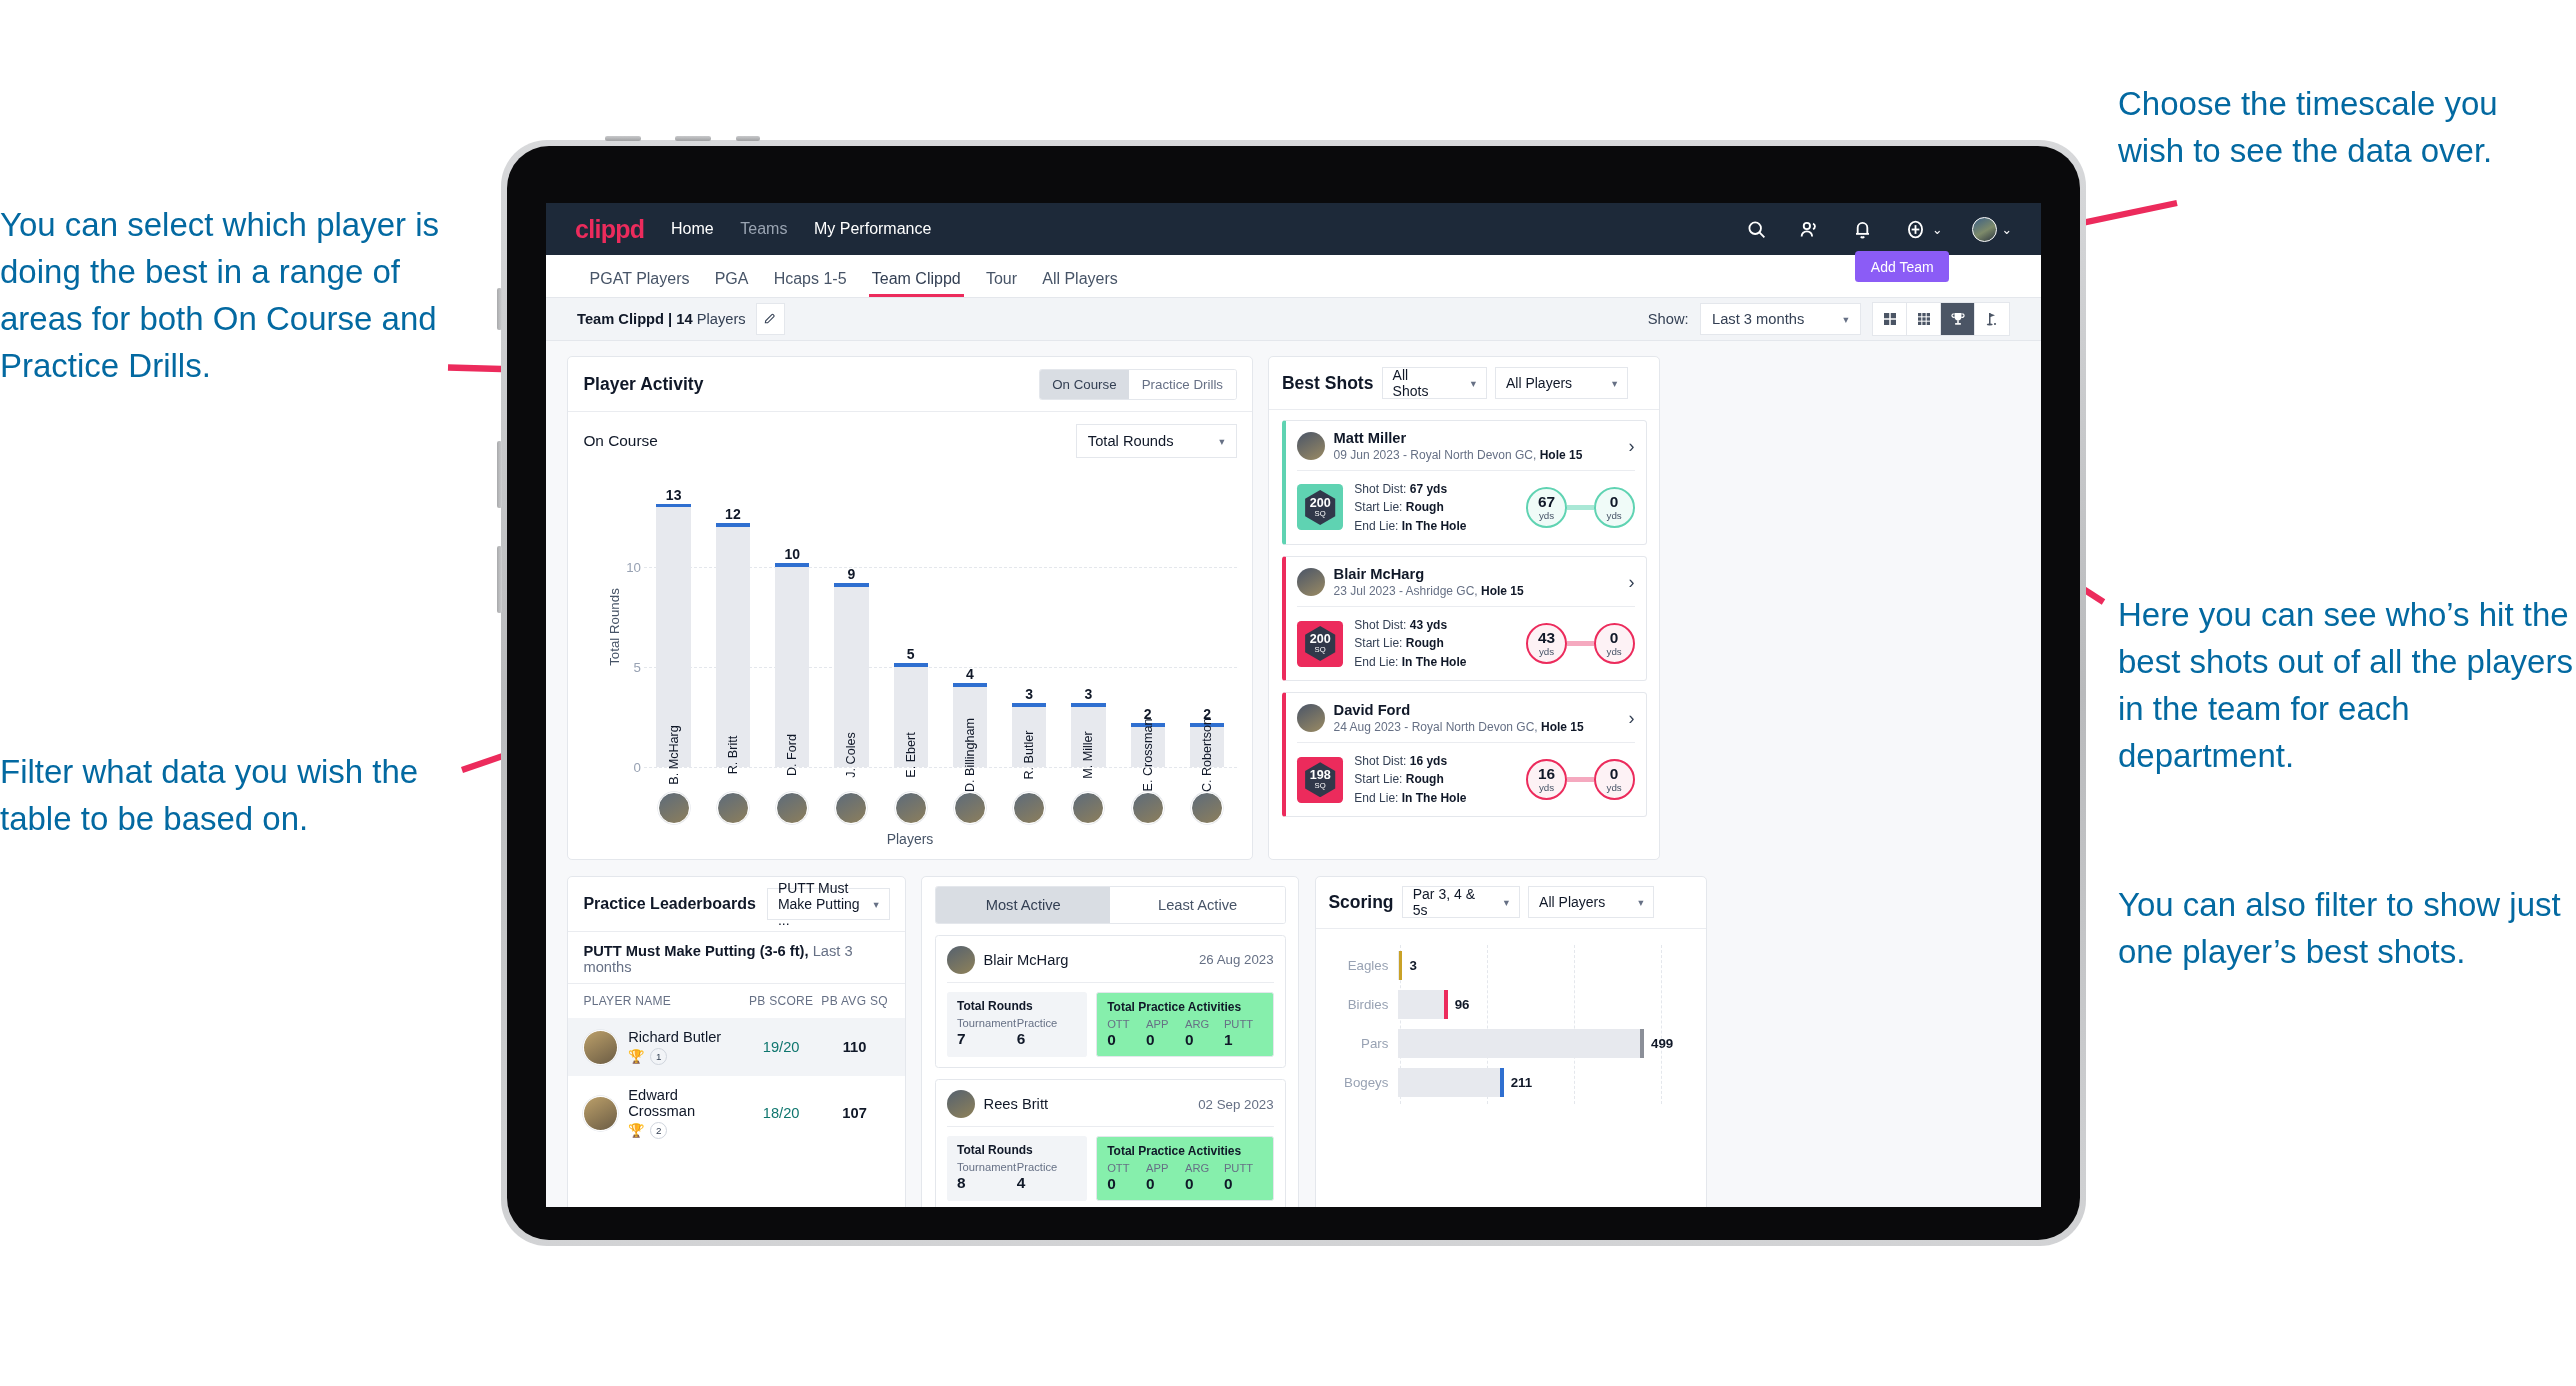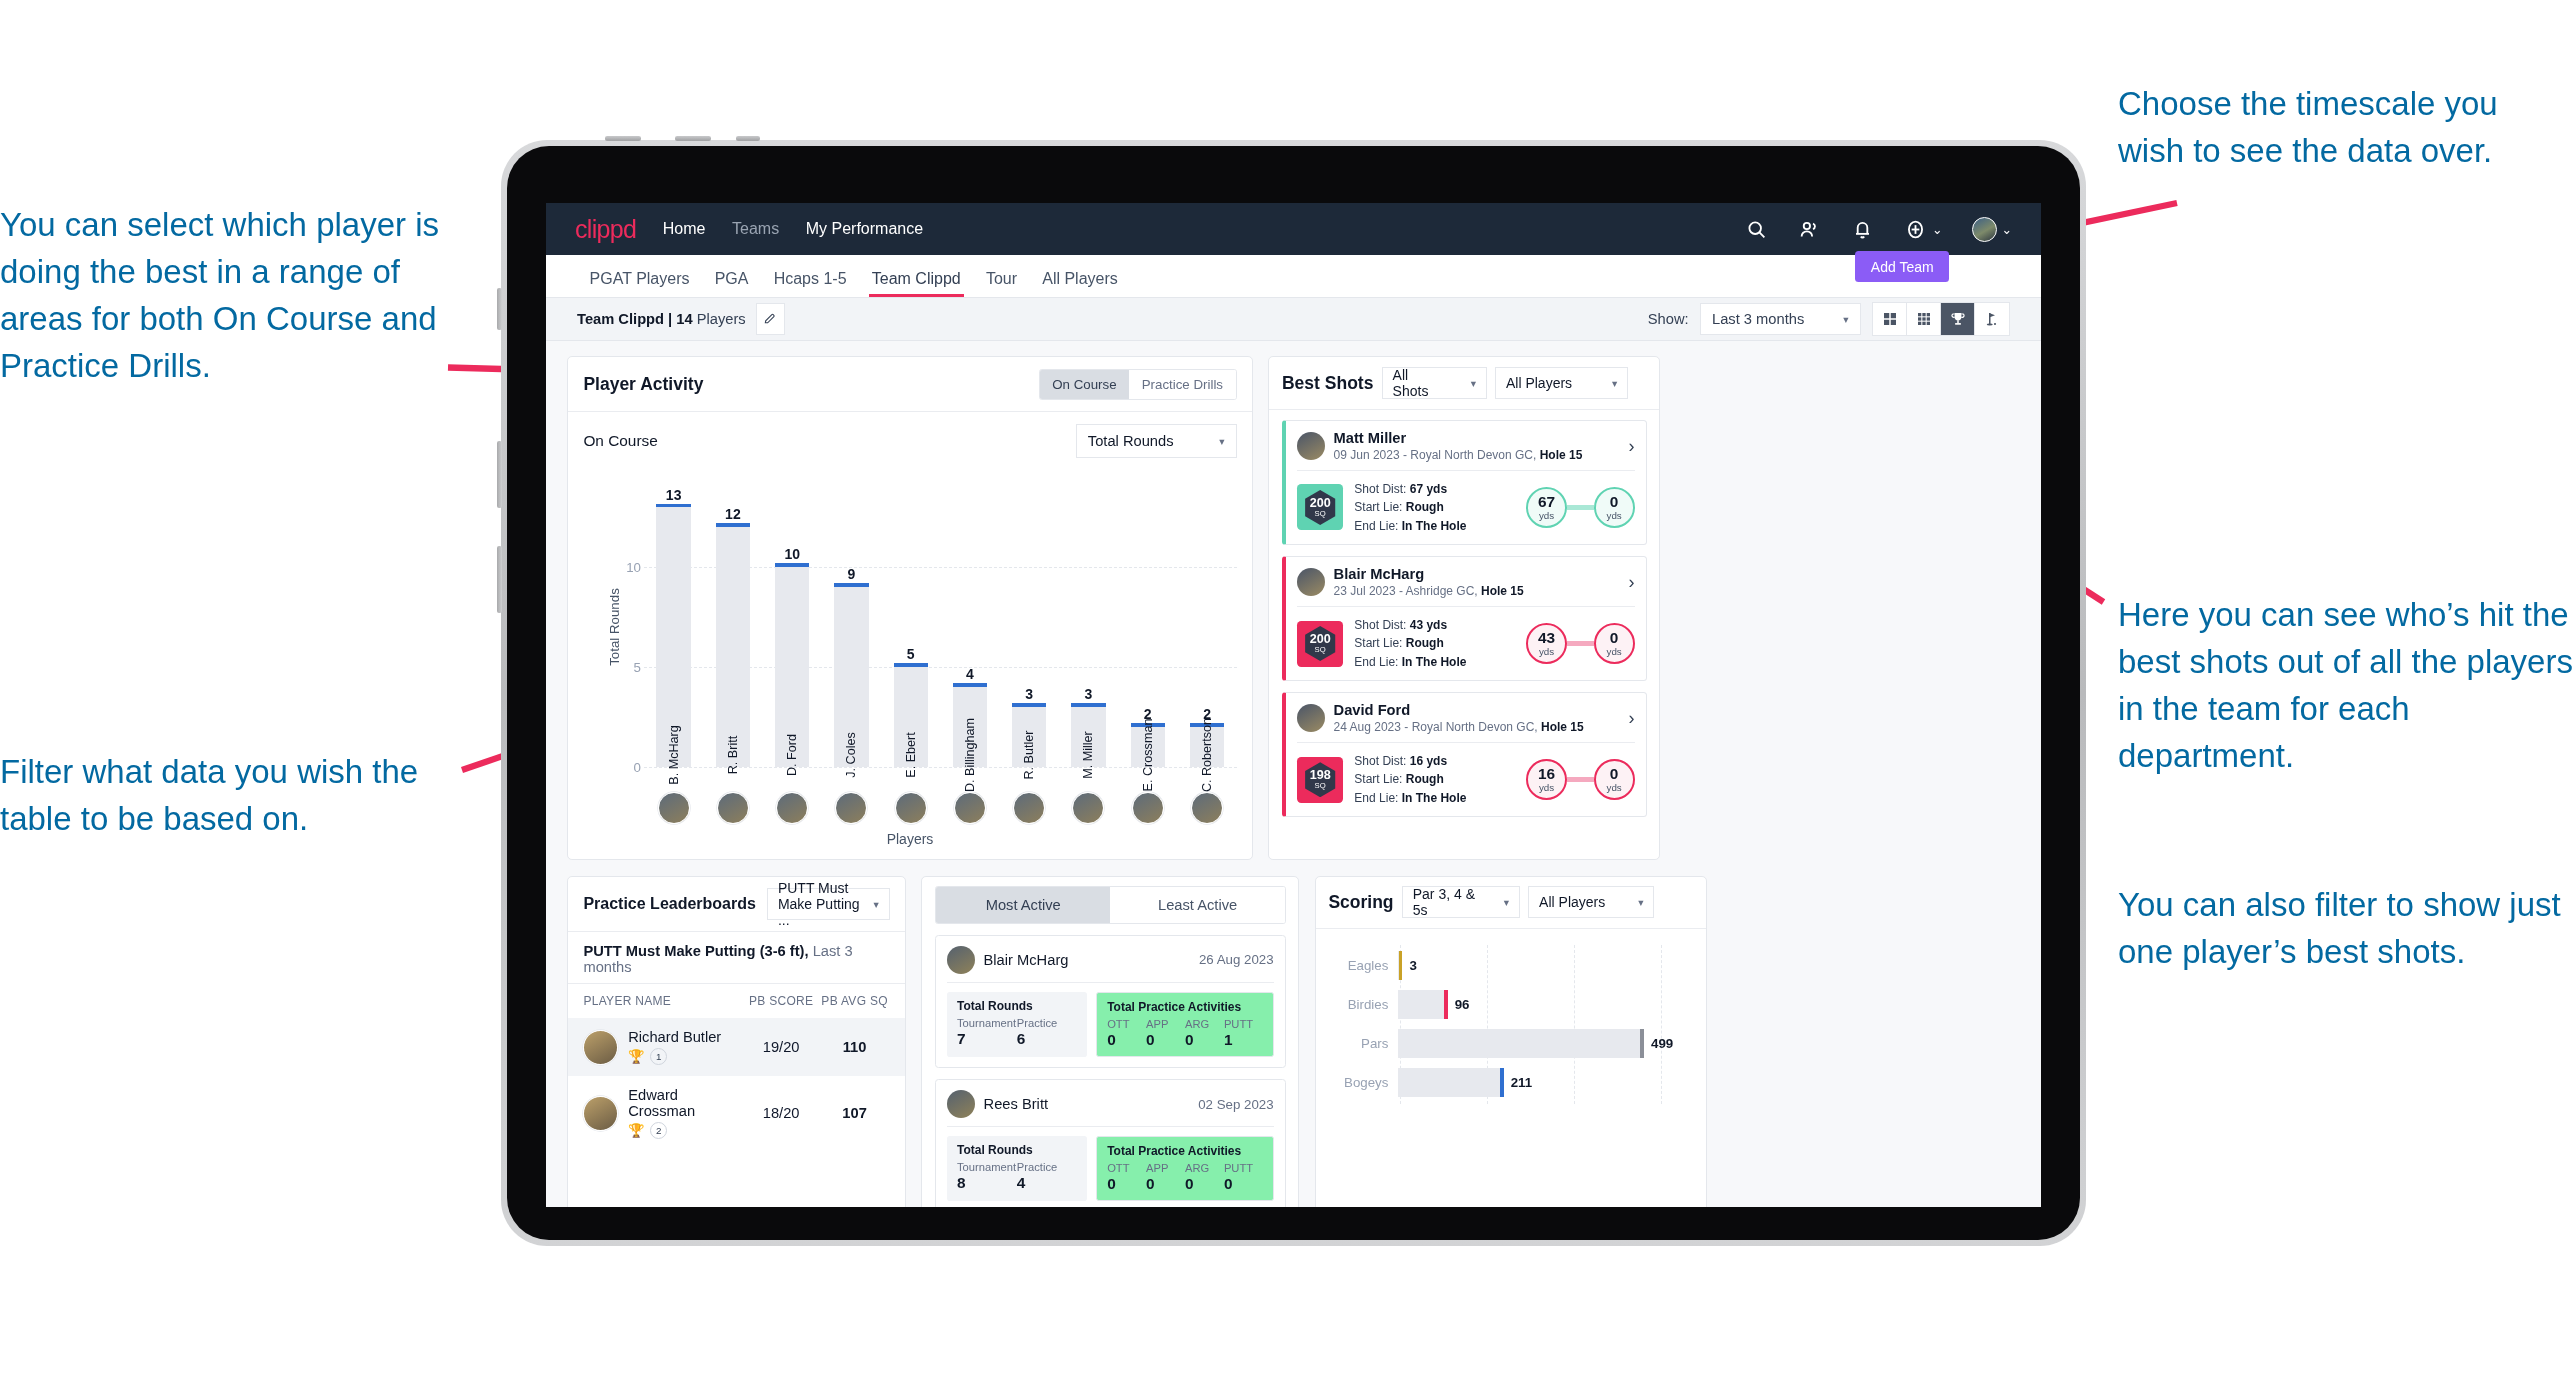--- a/index.html
+++ b/index.html
@@ -57,21 +57,21 @@
     width: 1495px; height: 1004px;
     background: #f7f8fa;
     overflow: hidden;
   }
 
   
   .topnav {
     height: 52px; background: #1d2939;
     display: flex; align-items: center; padding: 0 29px;
   }
-  .logo { color: #ec2b5c; font-size: 25px; font-weight: 400; letter-spacing: -0.7px; margin-right: 26.6px; }
+  .logo { color: #ec2b5c; font-size: 25px; font-weight: 700; letter-spacing: -0.7px; margin-right: 26.6px; }
   .navlinks { display: flex; gap: 26.6px; align-items: center; }
   .navlink { color: #ffffff; font-size: 16px; }
   .navlink.dim { color: #9aa4b2; }
   .nav-right { margin-left: auto; display: flex; align-items: center; gap: 29px; }
   .nav-ico { width: 24px; height: 24px; display: flex; align-items: center; justify-content: center; }
   .nav-ico svg { width: 21px; height: 21px; stroke: #ffffff; fill: none; stroke-width: 2.1; }
   .caret-w { color: #ffffff; font-size: 12.6px; margin-left: 4.9px; }
   .avatar-nav {
     width: 25px; height: 25px; border-radius: 50%;
     background: linear-gradient(150deg,#3b5f86,#7d8a6a 55%,#2a3440);
@@ -253,21 +253,21 @@
   .pl-pname { flex: 1; }
   .pl-pname .nm { font-size: 14.7px; color: #101828; }
   .pl-badges { display: flex; align-items: center; gap: 5.6px; margin-top: 2.8px; }
   .trophy { font-size: 13.3px; }
   .trophy.gold { color: #c9a227; }
   .trophy.silver { color: #b4b9c0; }
   .rankchip {
     width: 17px; height: 17px; border-radius: 50%; border: 0.7px solid #d0d5dd;
     font-size: 9.8px; color: #344054; display: flex; align-items: center; justify-content: center;
   }
-  .pl-score { width: 77px; text-align: center; font-size: 14.7px; color: #0f172a; }
+  .pl-score { width: 77px; text-align: center; font-size: 14.7px; color: #0f766e; }
   .pl-avg { width: 70px; text-align: center; font-size: 14.7px; font-weight: 700; color: #101828; }
 
   
   .act-card { width: 378px; }
   .act-tabs { display: flex; margin: 9.8px 12.6px 0 12.6px; border: 0.7px solid #e4e7ec; border-radius: 2.8px; overflow: hidden; }
   .act-tab { flex: 1; text-align: center; font-size: 14.7px; padding: 9.8px 0; color: #475467; background: #fff; }
   .act-tab.active { background: #d9dde3; color: #344054; }
   .act-item { margin: 11.2px 12.6px 0 12.6px; border: 0.7px solid #e4e7ec; border-radius: 3.5px; padding: 9.8px 11.2px; }
   .act-top { display: flex; align-items: center; gap: 8.4px; padding-bottom: 8.4px; border-bottom: 0.7px solid #eaecf0; }
   .act-av { width: 28px; height: 28px; border-radius: 50%; background: linear-gradient(150deg,#55616f,#8f8259); flex: none; }

